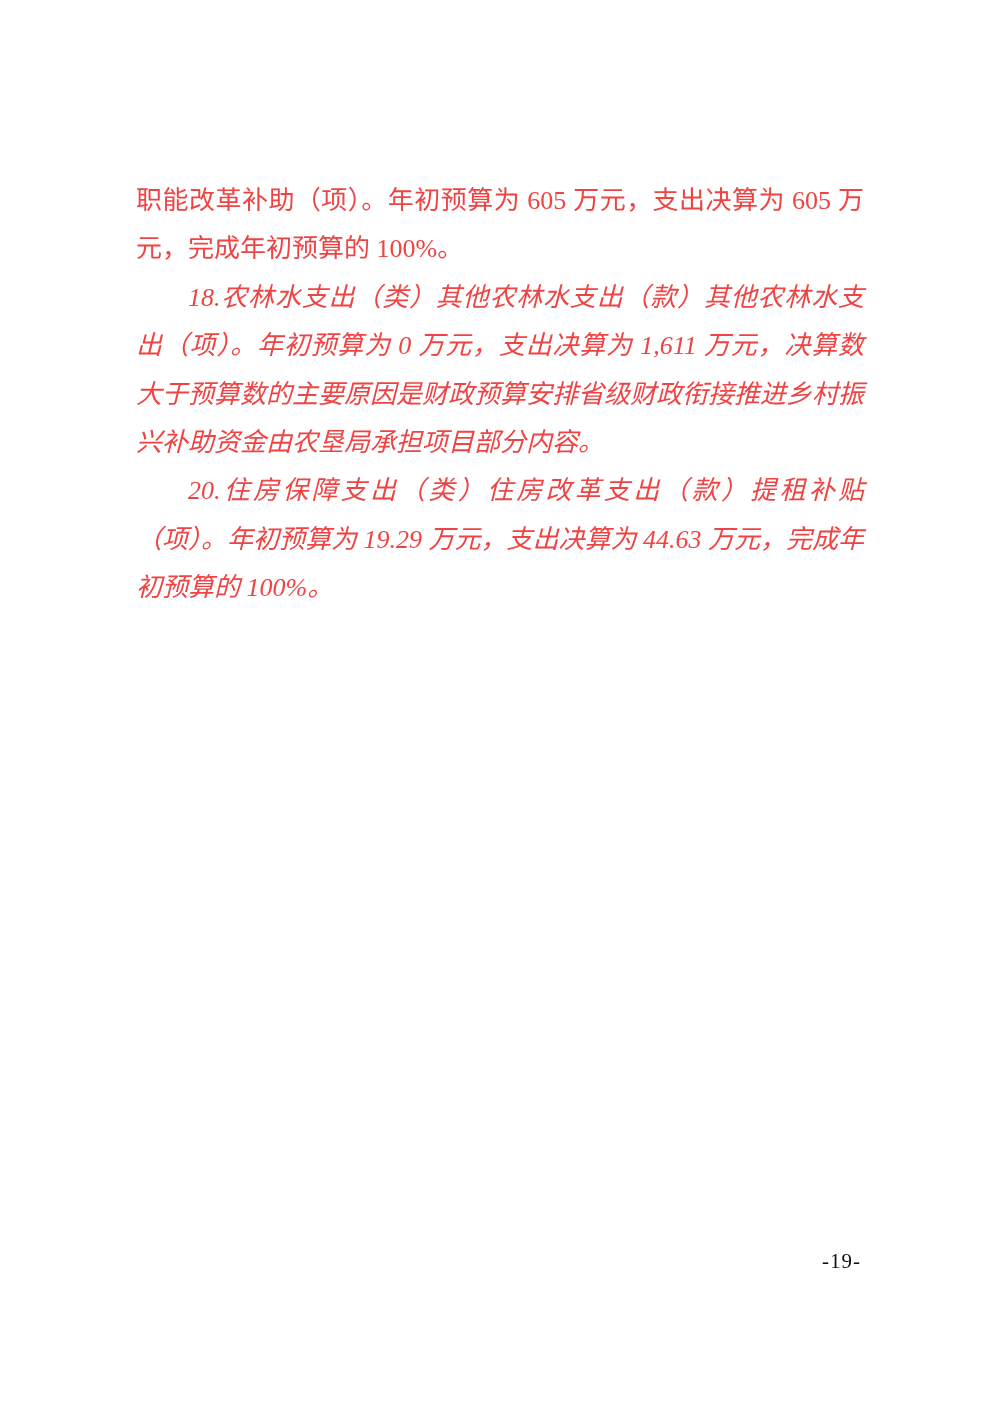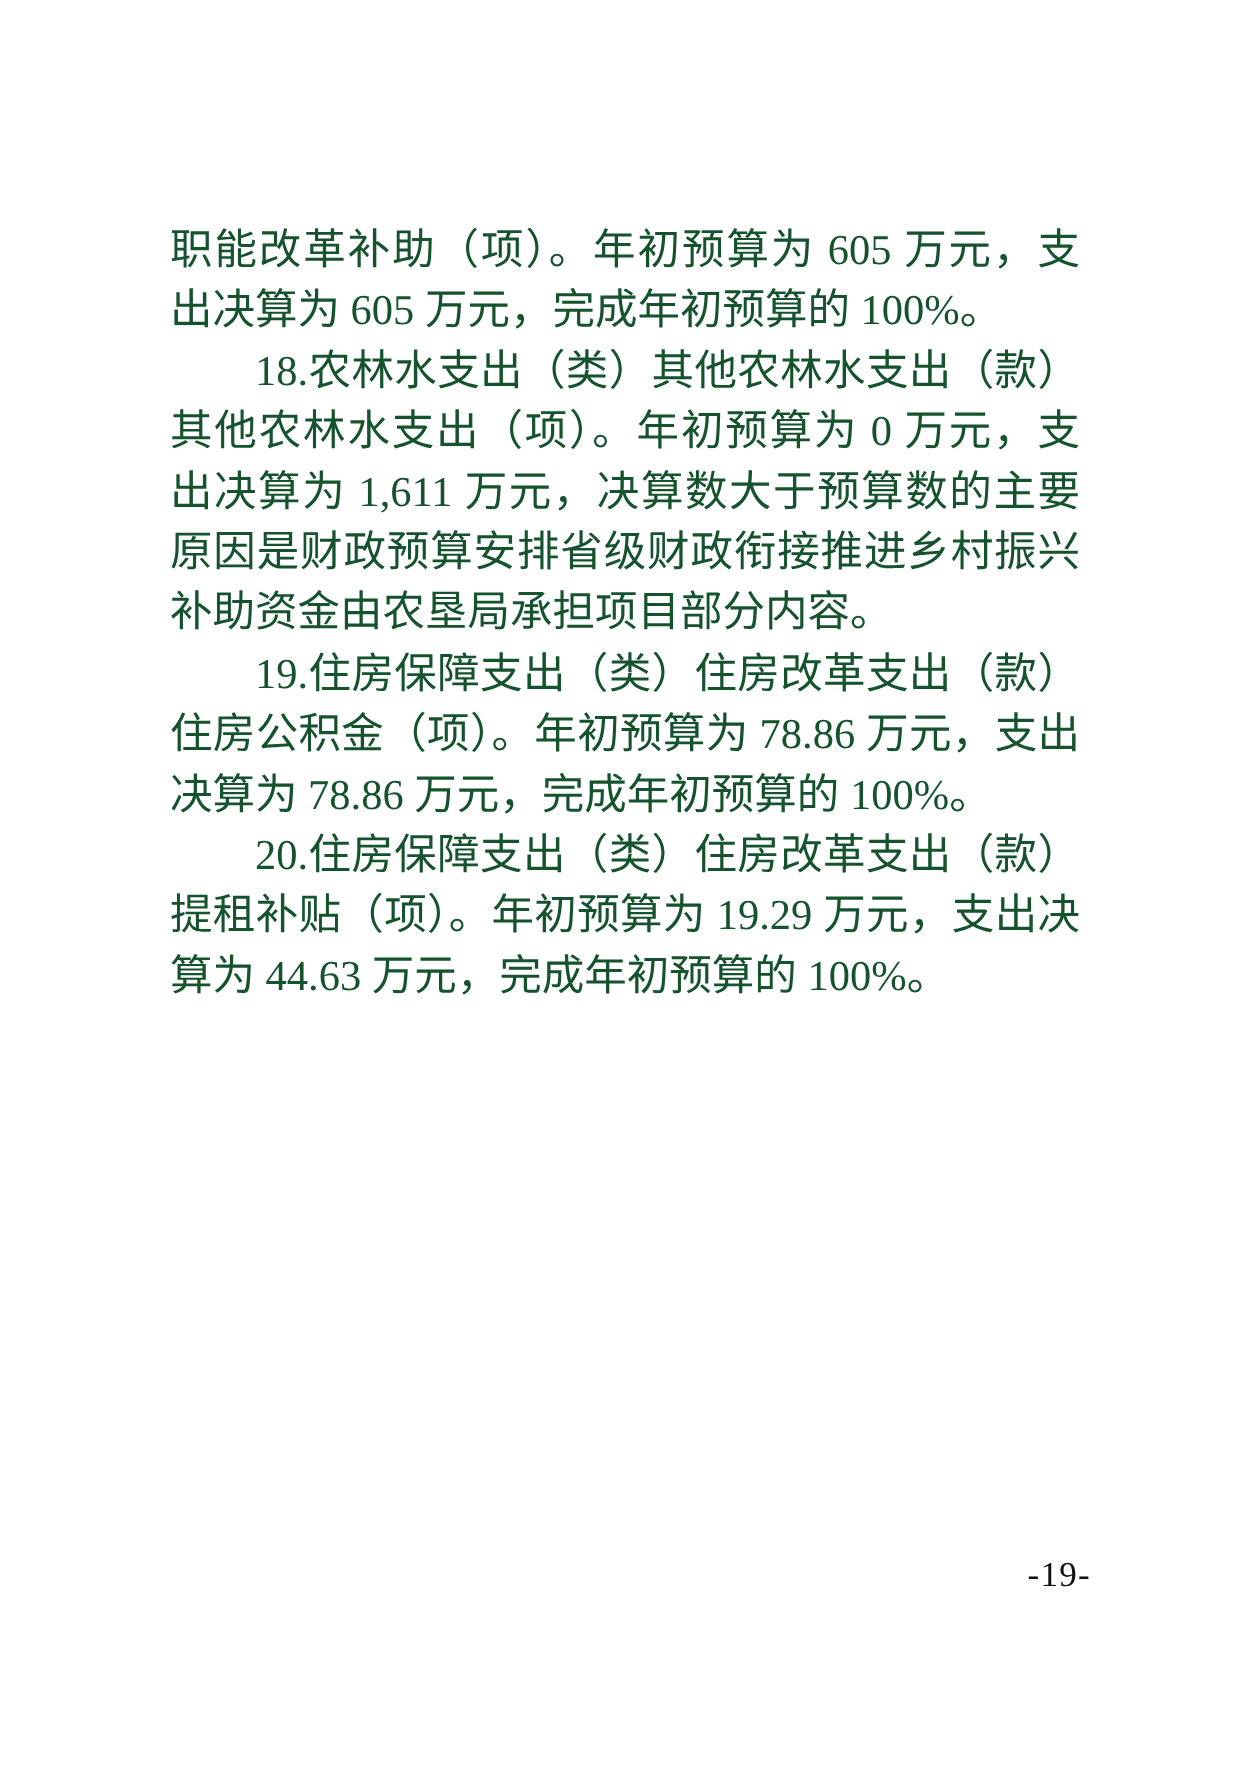--- a/index.html
+++ b/index.html
@@ -18,50 +18,50 @@
   }
   .content {
     position: absolute;
     left: 136px;
     top: 177px;
     width: 728px;
   }
   .para {
     margin: 0;
     padding: 0;
-    font-size: 34px;
+    font-size: 26px;
     line-height: 48.4px;
     text-align: justify;
     text-justify: inter-character;
     word-break: break-all;
-    color: #14532d;
+    color: #ef4444;
   }
   .para.indent {
     text-indent: 2em;
+    font-style: italic;
   }
   .para.heading {
     font-weight: 700;
     font-family: "Liberation Sans", "DejaVu Sans", sans-serif;
     letter-spacing: 0.5px;
   }
   .page-number {
     position: absolute;
     top: 1248px;
     left: 822px;
-    font-size: 28px;
+    font-size: 21px;
     line-height: 26px;
     letter-spacing: 1px;
     color: #111111;
     font-family: "Liberation Serif", "DejaVu Serif", serif;
   }
 </style>
 </head>
 <body>
 
 <div class="page">
   <main class="content">
       <p class="para body">职能改革补助（项）。年初预算为 605 万元，支出决算为 605 万元，完成年初预算的 100%。</p>
       <p class="para body indent">18.农林水支出（类）其他农林水支出（款）其他农林水支出（项）。年初预算为 0 万元，支出决算为 1,611 万元，决算数大于预算数的主要原因是财政预算安排省级财政衔接推进乡村振兴补助资金由农垦局承担项目部分内容。</p>
-      <p class="para body indent">19.住房保障支出（类）住房改革支出（款）住房公积金（项）。年初预算为 78.86 万元，支出决算为 78.86 万元，完成年初预算的 100%。</p>
       <p class="para body indent">20.住房保障支出（类）住房改革支出（款）提租补贴（项）。年初预算为 19.29 万元，支出决算为 44.63 万元，完成年初预算的 100%。</p>
     </main>
   <div class="page-number">-19-</div>
 </div>
 
 </body></html>

